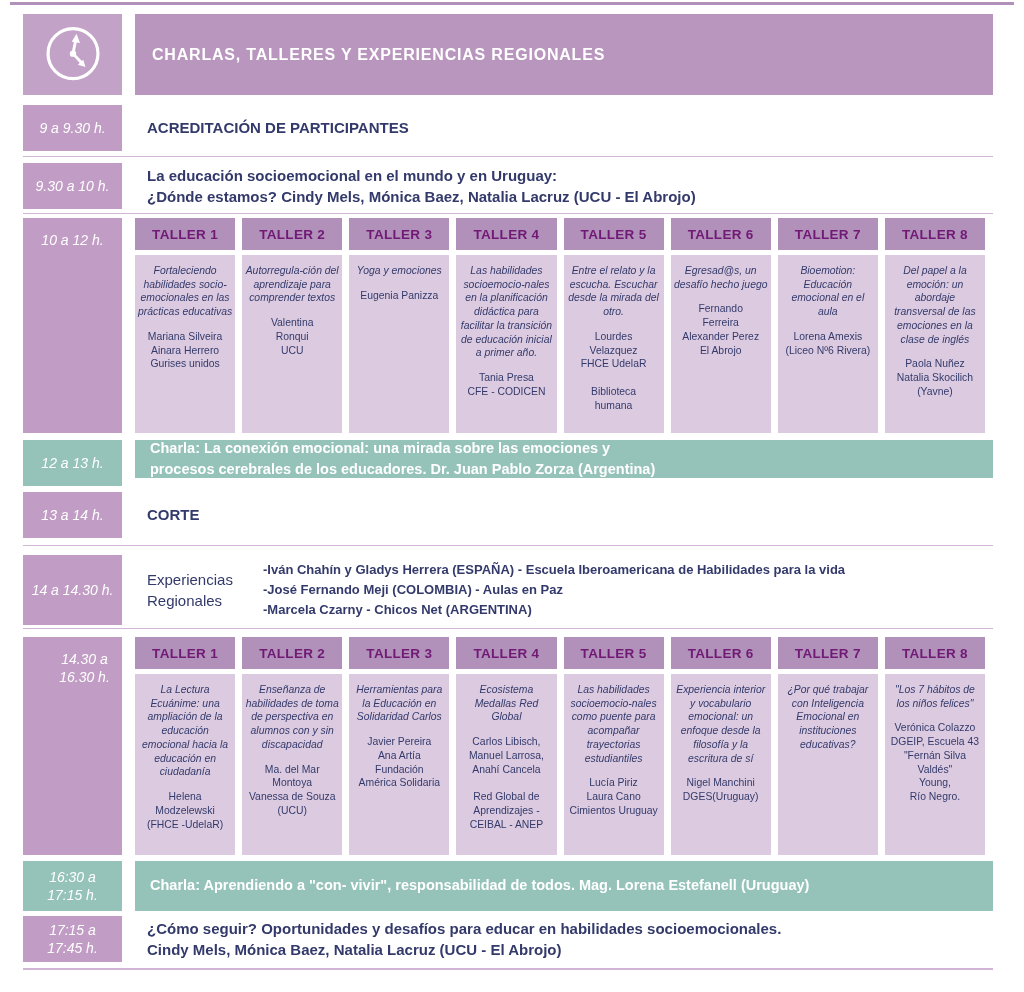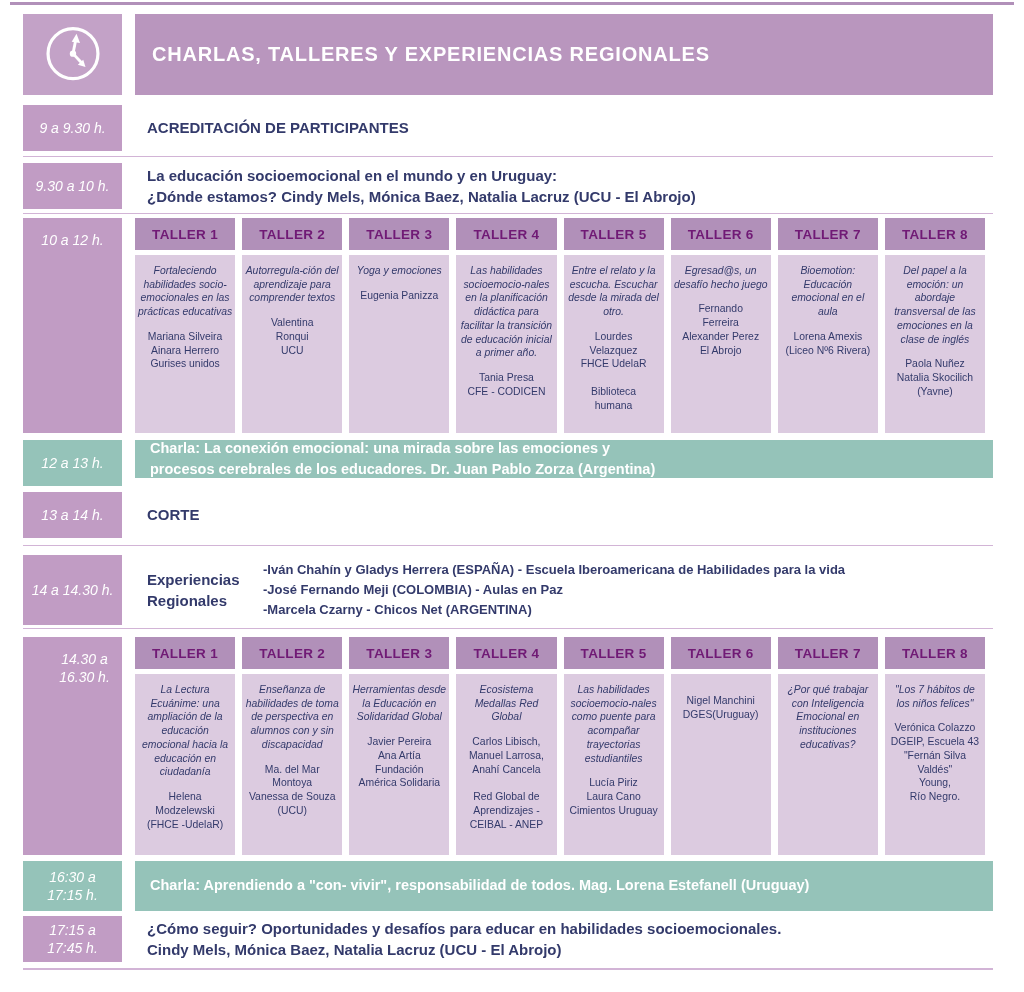--- a/index.html
+++ b/index.html
@@ -22,21 +22,21 @@
   .pre{white-space:pre-line;}
   .sep{background:var(--line);height:1px;}
   .timecell{
     background:var(--purpleTime);color:#fff;font-size:14px;font-weight:500;
     display:flex;align-items:center;justify-content:center;text-align:center;line-height:1.3;font-style:italic;
   }
   .timecell.top{align-items:flex-start;padding-top:13px;}
   .timecell.teal{background:var(--teal);}
   .titlebar{
     background:var(--purpleBar);color:#fff;display:flex;align-items:center;
-    font-size:20px;font-weight:600;letter-spacing:.8px;padding-left:17px;
+    font-size:16px;font-weight:600;letter-spacing:.8px;padding-left:17px;
   }
   .clockbox{background:var(--purpleClock);display:flex;align-items:center;justify-content:center;}
   .rowtext{
     display:flex;flex-direction:column;justify-content:center;
     font-size:15px;font-weight:700;line-height:1.45;
   }
   .tealbar{
     background:var(--teal);color:#fff;display:flex;flex-direction:column;justify-content:center;
     font-size:14.5px;font-weight:600;line-height:1.45;padding-left:15px;
   }
@@ -47,21 +47,21 @@
     display:flex;align-items:center;justify-content:center;
     font-size:13.5px;font-weight:600;letter-spacing:.3px;
   }
   .wbody{
     background:var(--purpleBody);margin-top:5px;flex:1;
     padding:9px 3px 4px 3px;text-align:center;color:var(--ink);
     font-size:10.4px;line-height:1.32;
   }
   .wtitle{font-style:italic;font-weight:400;}
   .wpeople{margin-top:11px;font-weight:500;white-space:pre-line;}
-  .explabel{display:flex;flex-direction:column;justify-content:center;font-size:15px;font-weight:700;line-height:1.4;}
+  .explabel{display:flex;flex-direction:column;justify-content:center;font-size:15px;font-weight:400;line-height:1.4;}
   .expitems{display:flex;flex-direction:column;justify-content:center;font-size:13px;font-weight:600;line-height:1.55;}
 </style>
 </head>
 <body>
 
 <div class="abs" style="left:10px;top:2px;width:1004px;height:3px;background:var(--purpleHead);"></div>
 
 <div class="abs clockbox" style="left:23px;top:14px;width:99px;height:81px;">
   <span>
     <svg width="64" height="64" viewBox="0 0 100 100">
@@ -199,21 +199,21 @@
       <div class="wtitle">Enseñanza de habilidades de toma de perspectiva en alumnos con y sin discapacidad</div>
       <div class="wpeople">Ma. del Mar
 Montoya
 Vanessa de Souza
 (UCU)</div>
     </div>
   </div>
   <div class="wcol">
     <div class="whead">TALLER 3</div>
     <div class="wbody">
-      <div class="wtitle">Herramientas desde la Educación en Solidaridad Global</div>
+      <div class="wtitle">Herramientas para la Educación en Solidaridad Carlos</div>
       <div class="wpeople">Javier Pereira
 Ana Artía
 Fundación
 América Solidaria</div>
     </div>
   </div>
   <div class="wcol">
     <div class="whead">TALLER 4</div>
     <div class="wbody">
       <div class="wtitle">Ecosistema Medallas Red Global</div>
@@ -231,20 +231,21 @@
     <div class="wbody">
       <div class="wtitle">Las habilidades socioemocio-nales como puente para acompañar trayectorias estudiantiles</div>
       <div class="wpeople">Lucía Piriz
 Laura Cano
 Cimientos Uruguay</div>
     </div>
   </div>
   <div class="wcol">
     <div class="whead">TALLER 6</div>
     <div class="wbody">
+      <div class="wtitle">Experiencia interior y vocabulario emocional: un enfoque desde la filosofía y la escritura de sí</div>
       <div class="wpeople">Nigel Manchini
 DGES(Uruguay)</div>
     </div>
   </div>
   <div class="wcol">
     <div class="whead">TALLER 7</div>
     <div class="wbody">
       <div class="wtitle">¿Por qué trabajar con Inteligencia Emocional en instituciones educativas?</div>
     </div>
   </div>

